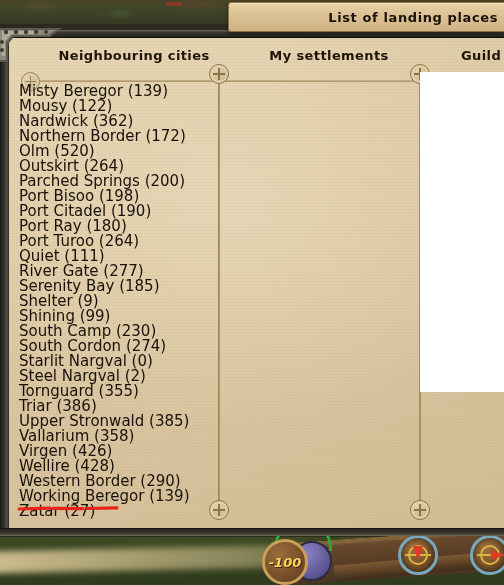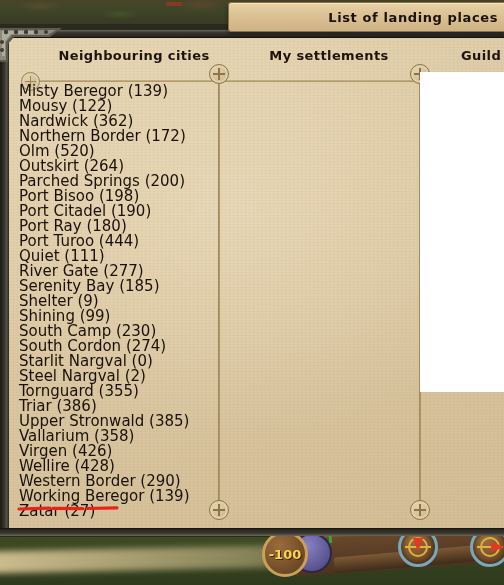--- a/index.html
+++ b/index.html
@@ -42,21 +42,21 @@
   .landscape .road {
     position:absolute; left:-10px; top:10px; width:420px; height:22px;
     background:linear-gradient(90deg, rgba(214,196,148,.95), rgba(206,188,140,.55) 60%, rgba(200,182,134,0));
     filter:blur(3px); transform:rotate(-1.2deg);
   }
   .landscape .shrub {
     position:absolute; border-radius:50%; background:rgba(40,60,26,.8); filter:blur(2px);
   }
 
   
-  #hud { position:absolute; right:0; bottom:16px; width:230px; height:58px; z-index:3; }
+  #hud { position:absolute; right:0; bottom:8px; width:230px; height:58px; z-index:3;font-style:italic; }
   .hud-bar {
     position:absolute; left:20px; bottom:0; width:220px; height:42px;
     background:linear-gradient(180deg,#6b4a2c,#4a3320);
     border-top:2px solid #8a6436;
     transform:rotate(-4deg); border-radius:4px;
     box-shadow:inset 0 2px 3px rgba(255,210,150,.25);
   }
   .hud-wood {
     position:absolute; left:60px; bottom:2px; width:150px; height:16px;
     background:linear-gradient(180deg,#7d5a34,#3f2c19);
@@ -311,21 +311,21 @@
         <div class="city-row">Misty Beregor (139)</div>
         <div class="city-row">Mousy (122)</div>
         <div class="city-row">Nardwick (362)</div>
         <div class="city-row">Northern Border (172)</div>
         <div class="city-row">Olm (520)</div>
         <div class="city-row">Outskirt (264)</div>
         <div class="city-row">Parched Springs (200)</div>
         <div class="city-row">Port Bisoo (198)</div>
         <div class="city-row">Port Citadel (190)</div>
         <div class="city-row">Port Ray (180)</div>
-        <div class="city-row">Port Turoo (444)</div>
+        <div class="city-row">Port Turoo (264)</div>
         <div class="city-row">Quiet (111)</div>
         <div class="city-row">River Gate (277)</div>
         <div class="city-row">Serenity Bay (185)</div>
         <div class="city-row">Shelter (9)</div>
         <div class="city-row">Shining (99)</div>
         <div class="city-row">South Camp (230)</div>
         <div class="city-row">South Cordon (274)</div>
         <div class="city-row">Starlit Nargval (0)</div>
         <div class="city-row">Steel Nargval (2)</div>
         <div class="city-row">Tornguard (355)</div>

